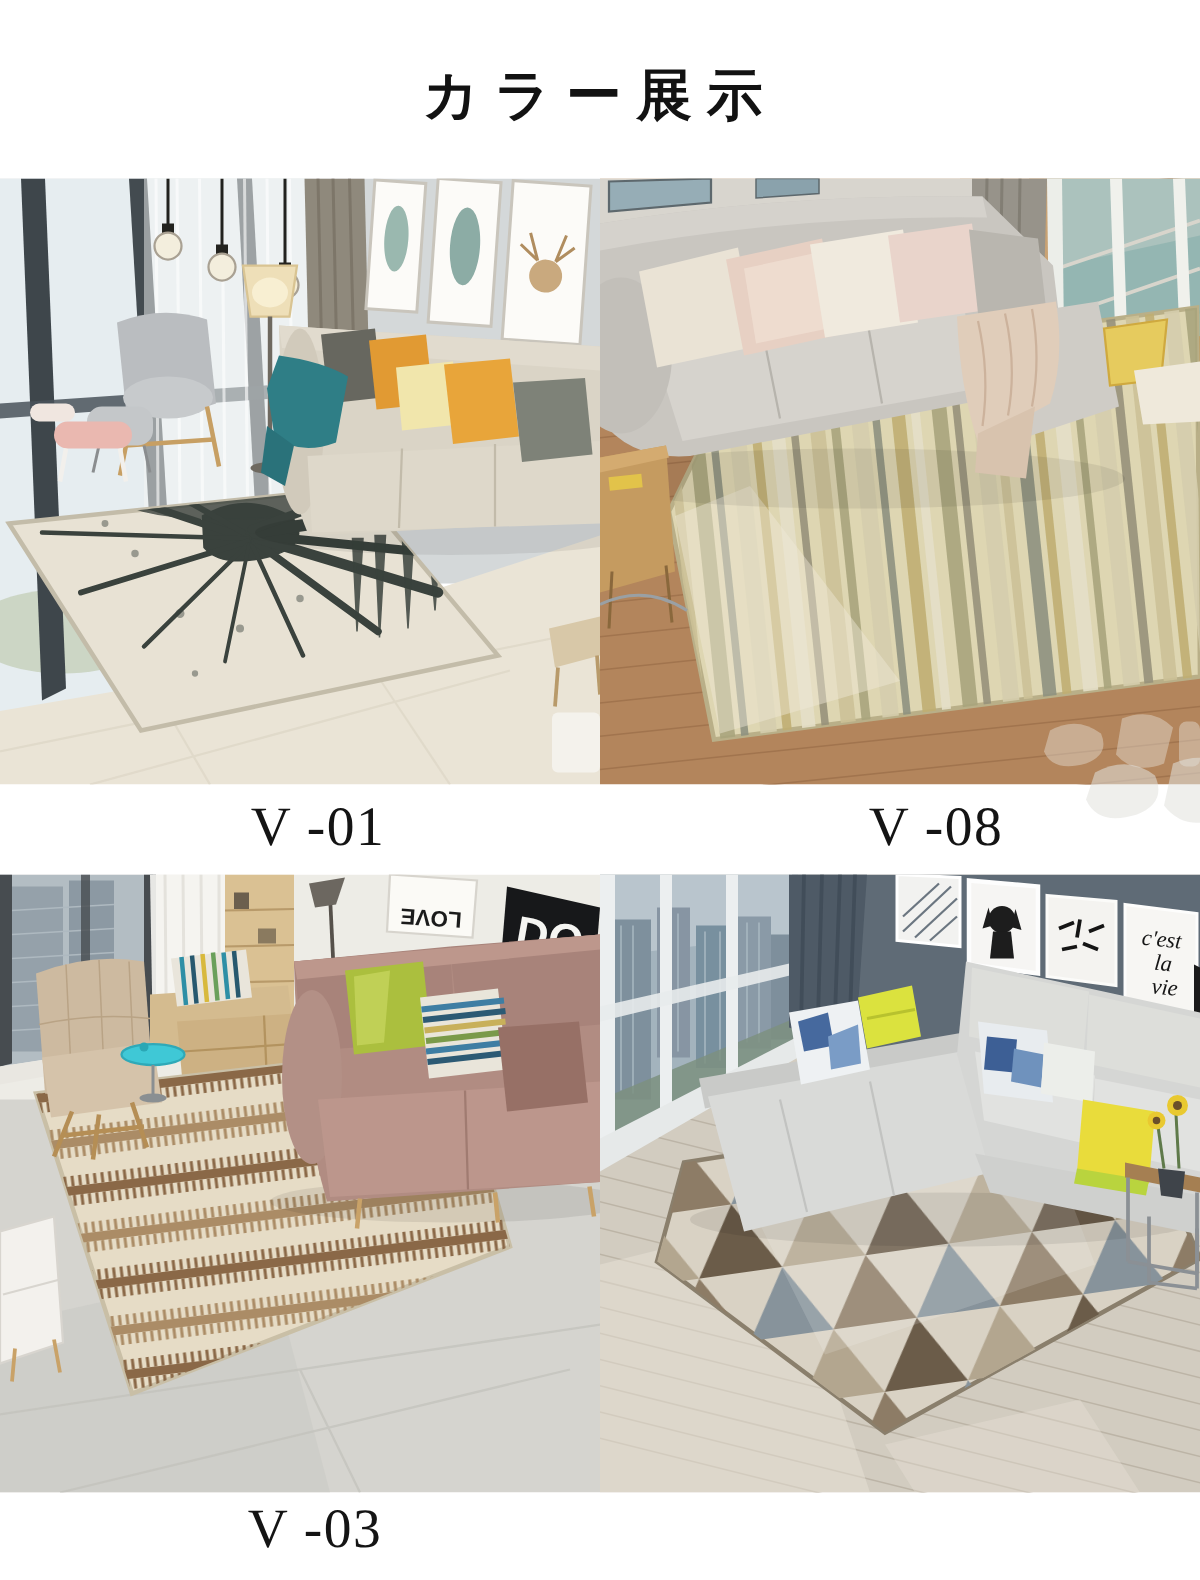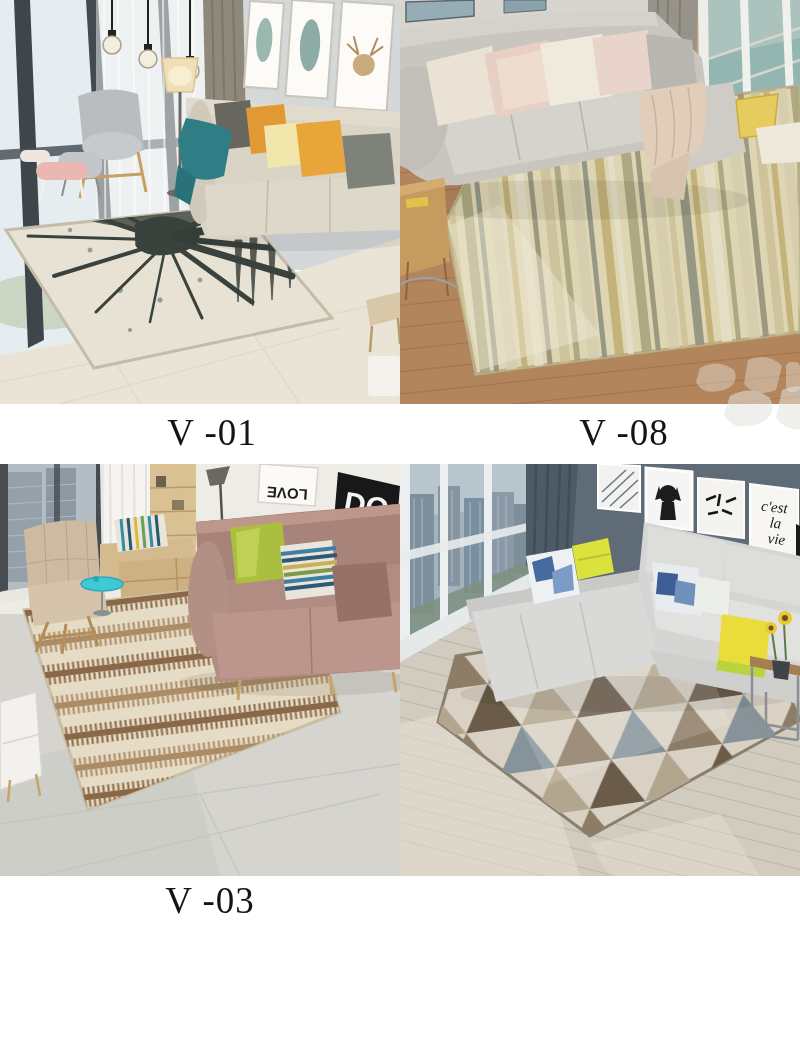--- a/index.html
+++ b/index.html
@@ -17,20 +17,23 @@
   .cap1b { height:60px; line-height:58px; transform:translateX(-12px); }
   .cap2 { height:58px; line-height:50px; transform:translateX(-26px); }
   .cap2b { height:58px; line-height:50px; transform:translateX(-14px); }
   .watermark { position:absolute; right:0; top:378px; width:152px; height:84px; opacity:.55; pointer-events:none; }
 </style>
 </head>
 <body>
 
 <div class="page">
 
+  <header class="title-band">
+    <h1>カラー展示</h1>
+  </header>
 
   <div class="grid">
 
     <figure>
       <div class="photo">
         <svg width="400" height="404" viewBox="0 0 400 404">
           <defs>
             <clipPath id="s1rug">
                 <polygon points="6,230 238,206 332,318 94,368"></polygon>
               </clipPath>

